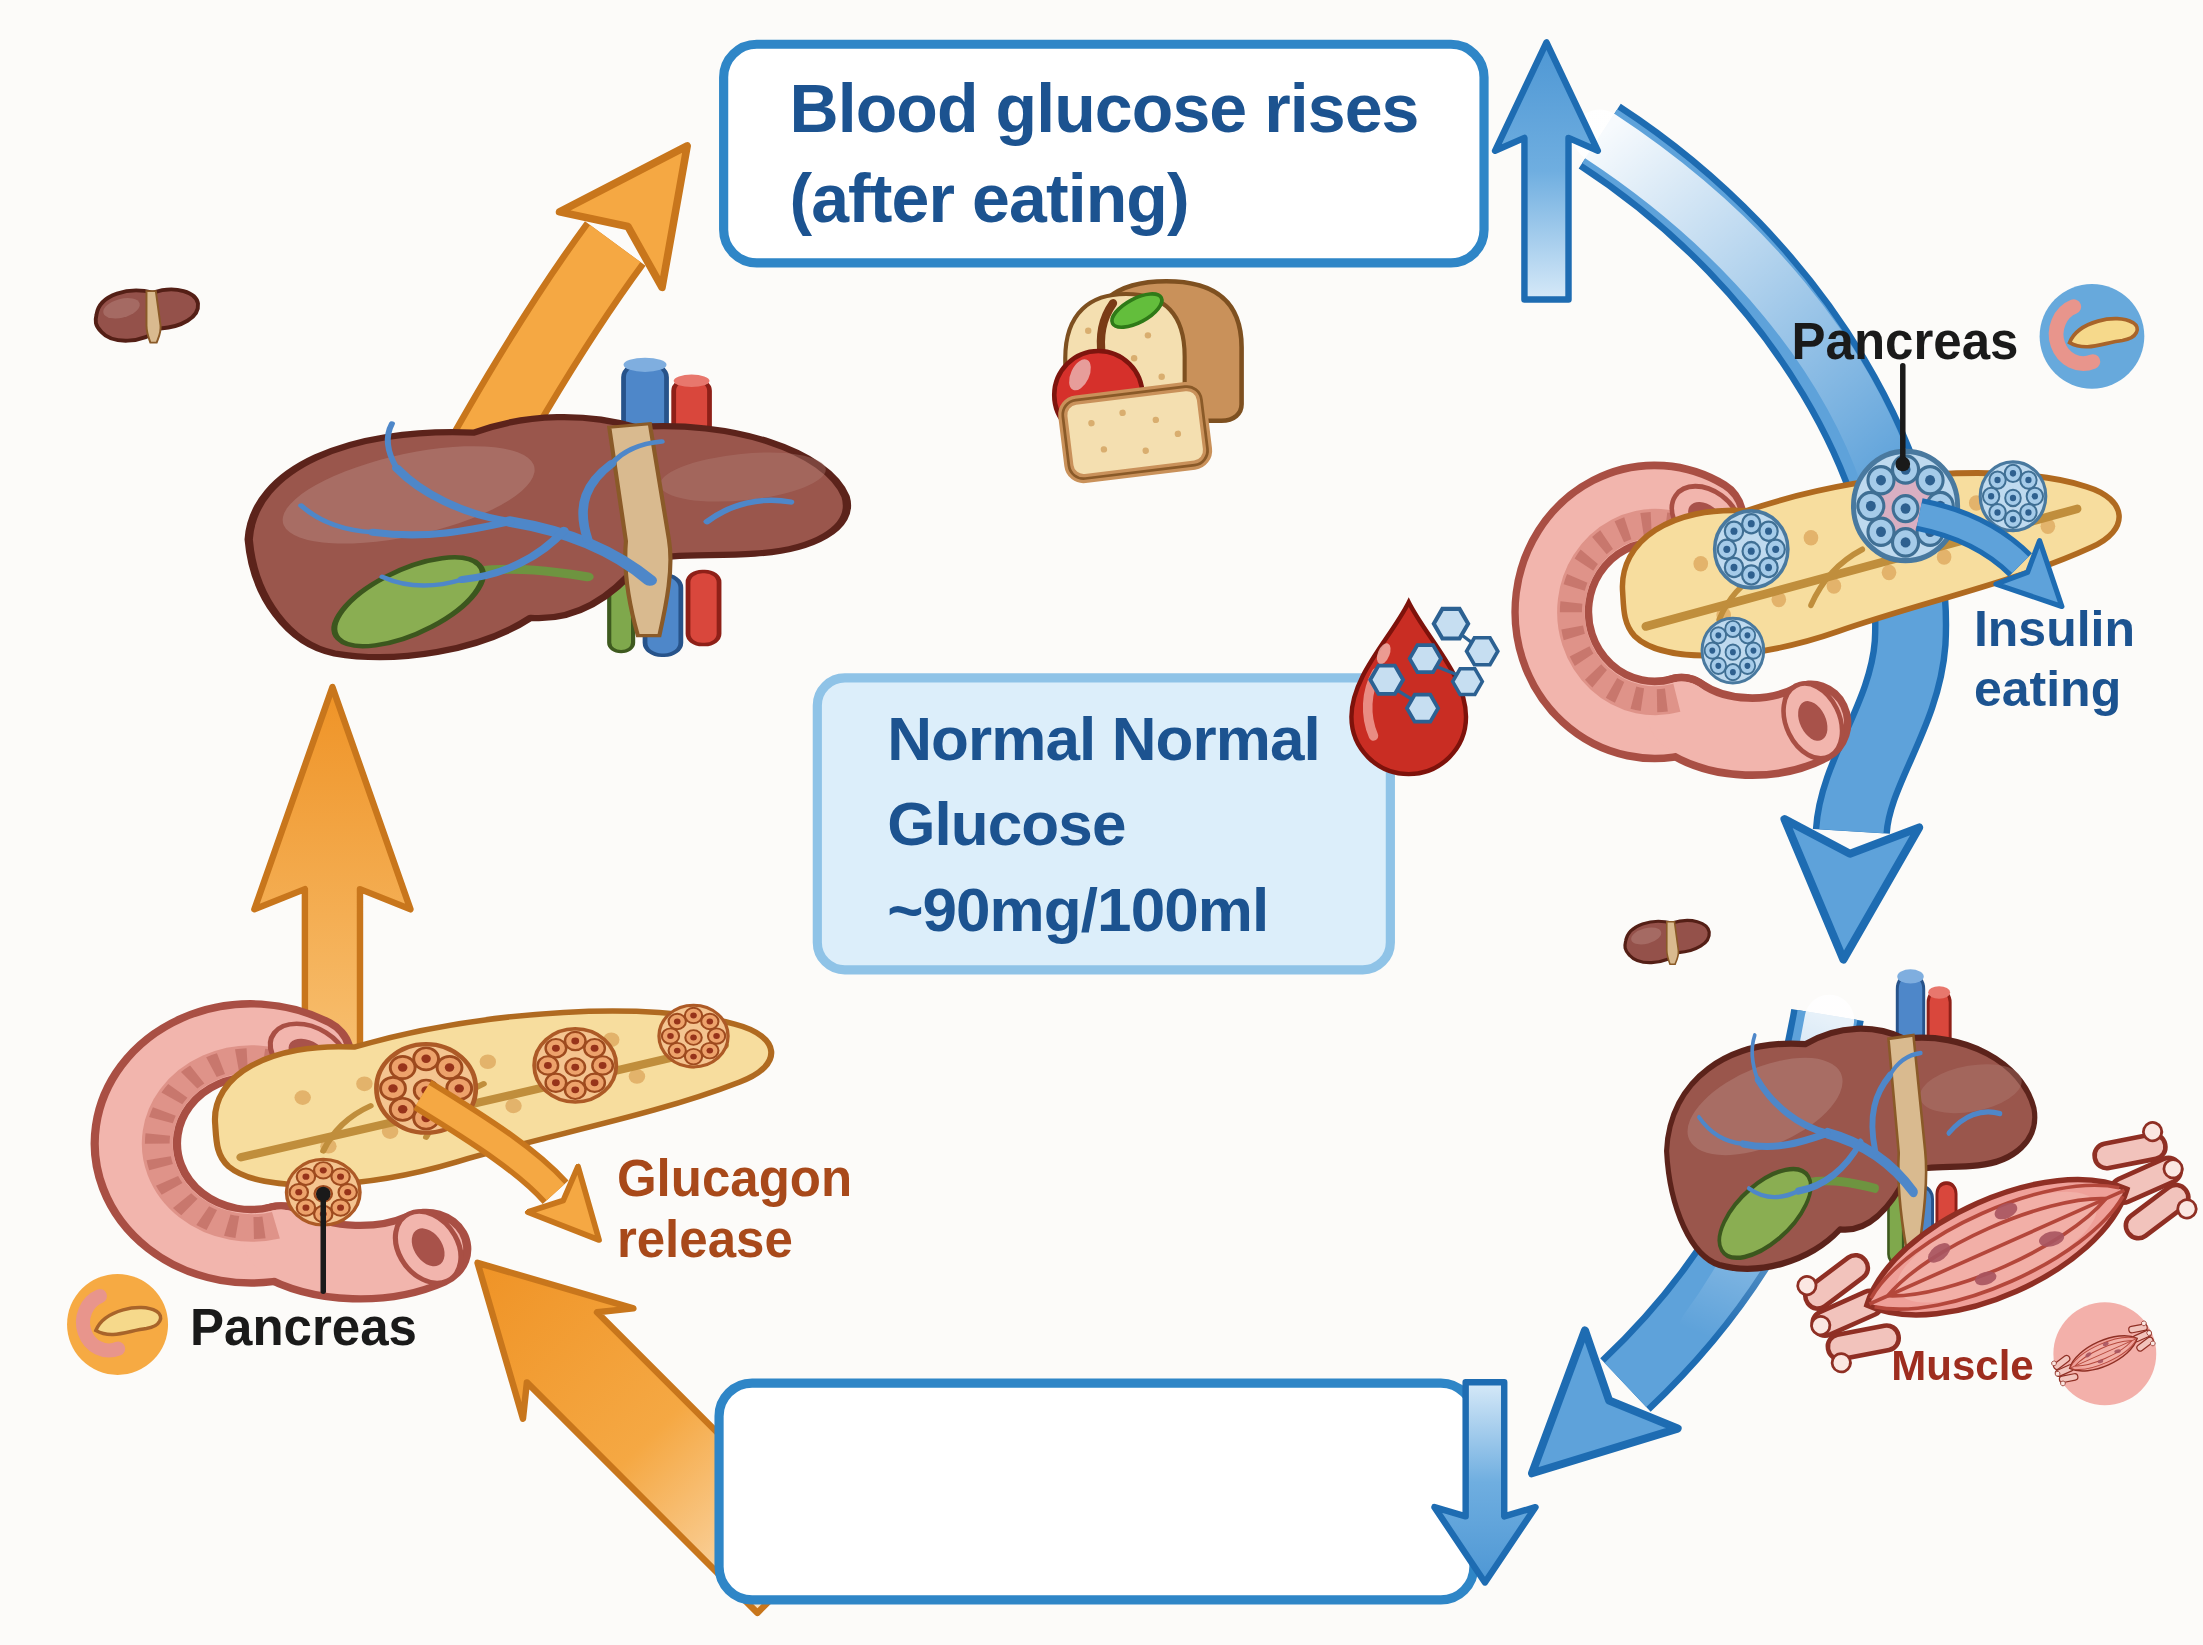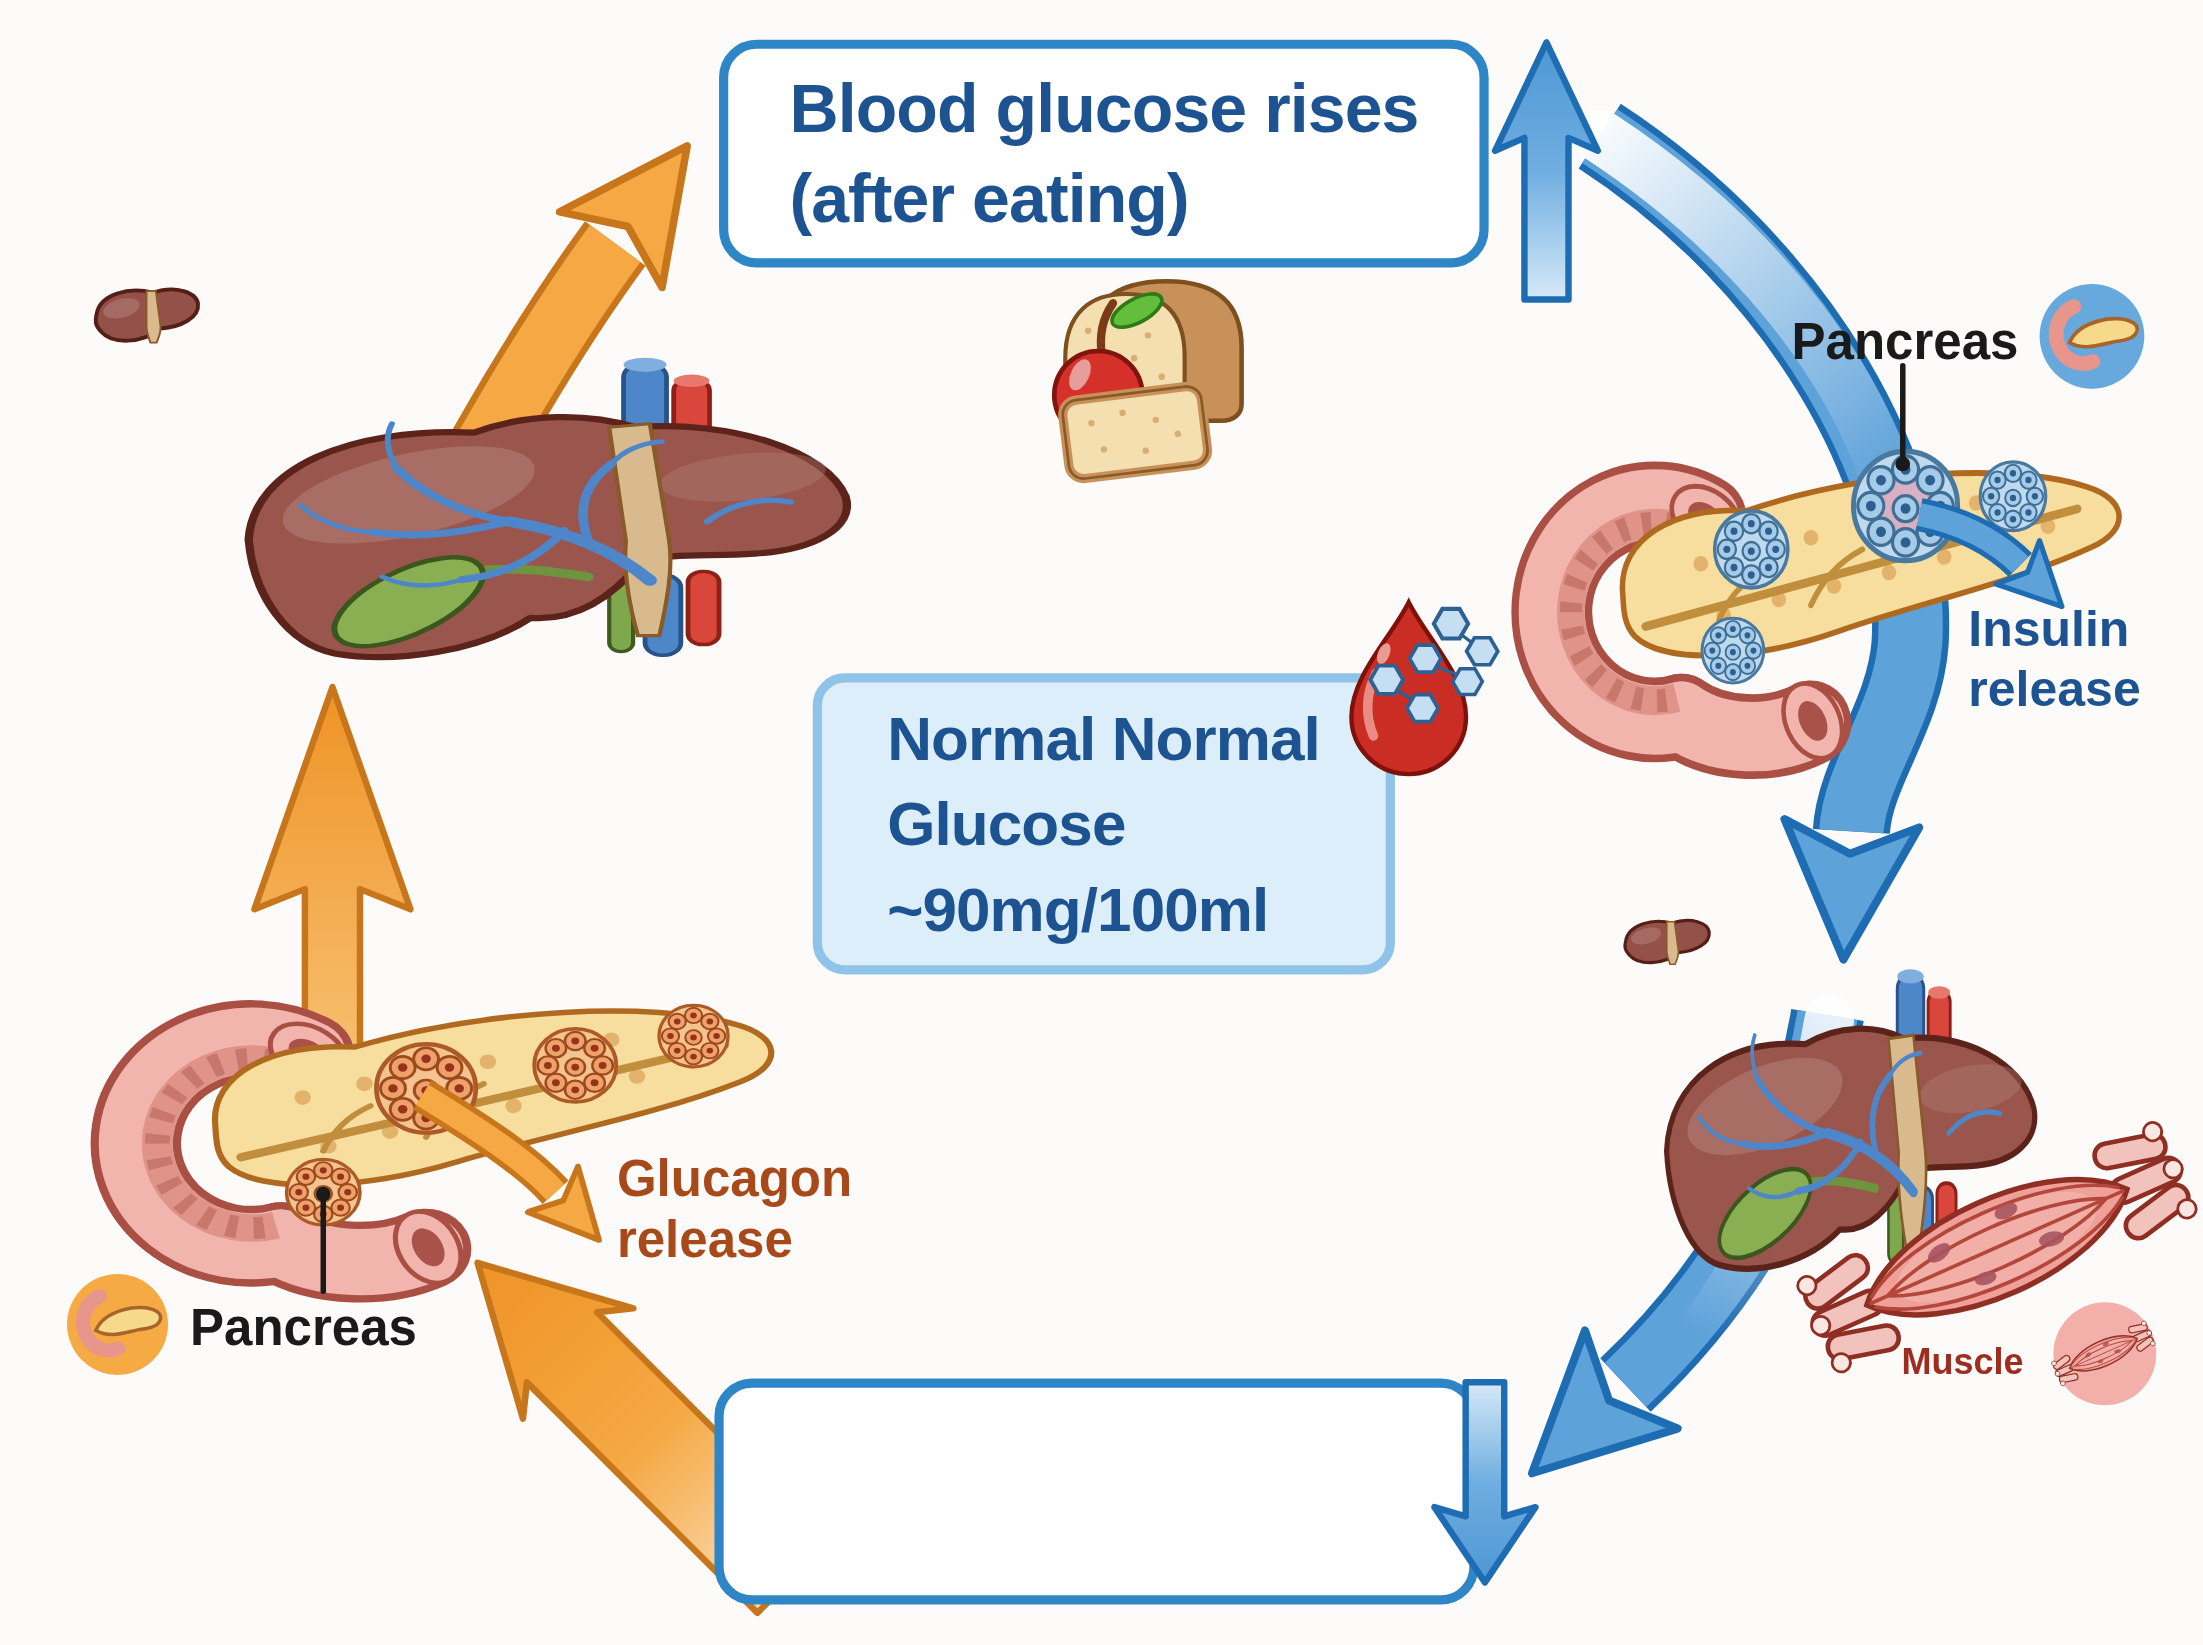--- a/index.html
+++ b/index.html
@@ -13,21 +13,21 @@
   .txt{
     position:absolute;display:flex;align-items:center;justify-content:center;
     white-space:pre-line;font-weight:700;line-height:1.3;
     pointer-events:none;
   }
   .box-label{color:var(--box_text,#1C5390);font-size:68px;letter-spacing:-0.9px;line-height:1.32;}
   .center-label{color:var(--box_text,#1C5390);font-size:62px;letter-spacing:-0.9px;line-height:1.38;}
   .brown{color:var(--brown_text,#54301D);font-size:50px;line-height:1.22;}
   .blue-note{color:var(--box_text,#1C5390);}
   .glucagon{color:var(--glucagon_text,#A8491A);font-size:51px;line-height:1.2;}
-  .muscle{color:var(--muscle_text,#9E2D1F);font-size:36px;}
+  .muscle{color:var(--muscle_text,#9E2D1F);font-size:42px;}
   .black-label{color:var(--label_black,#1A1A1A);font-size:51px;}
   .insulin{font-size:50px;line-height:1.2;}
   .uptake{font-size:48px;line-height:1.3;}
 </style>
 </head>
 <body>
 
 <div class="stage">
 
 <svg class="art" width="2204" height="1646" viewBox="0 0 2400 1792">
@@ -377,21 +377,21 @@
 
 <div class="txt center-label" style="left:817px;top:678px;width:573px;height:292px;">Normal Normal
 Glucose
 ~90mg/100ml</div>
 
 
 
 <div class="txt black-label" style="left:1772px;top:309px;width:266px;">Pancreas</div>
 
 <div class="txt blue-note insulin" style="left:1933px;top:599px;width:243px;">Insulin
-release</div>
+eating</div>
 
 
 <div class="txt glucagon" style="left:592px;top:1148px;width:285px;">Glucagon
 release</div>
 
 <div class="txt black-label" style="left:184px;top:1295px;width:239px;">Pancreas</div>
 
 <div class="txt muscle" style="left:1864px;top:1339px;width:197px;">Muscle</div>
 
 </div>

